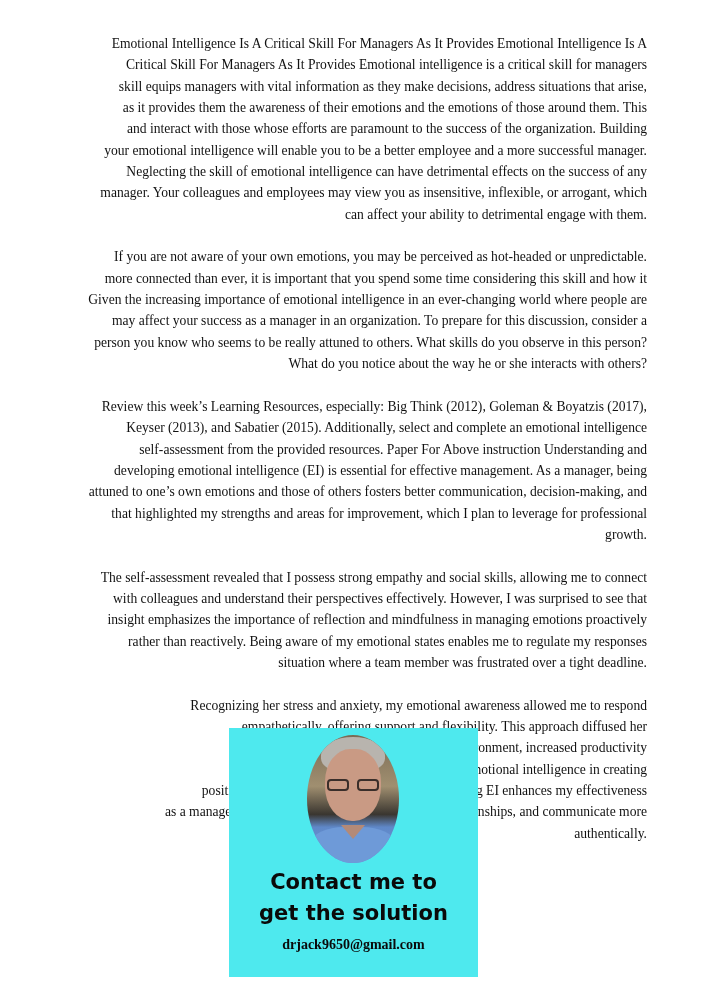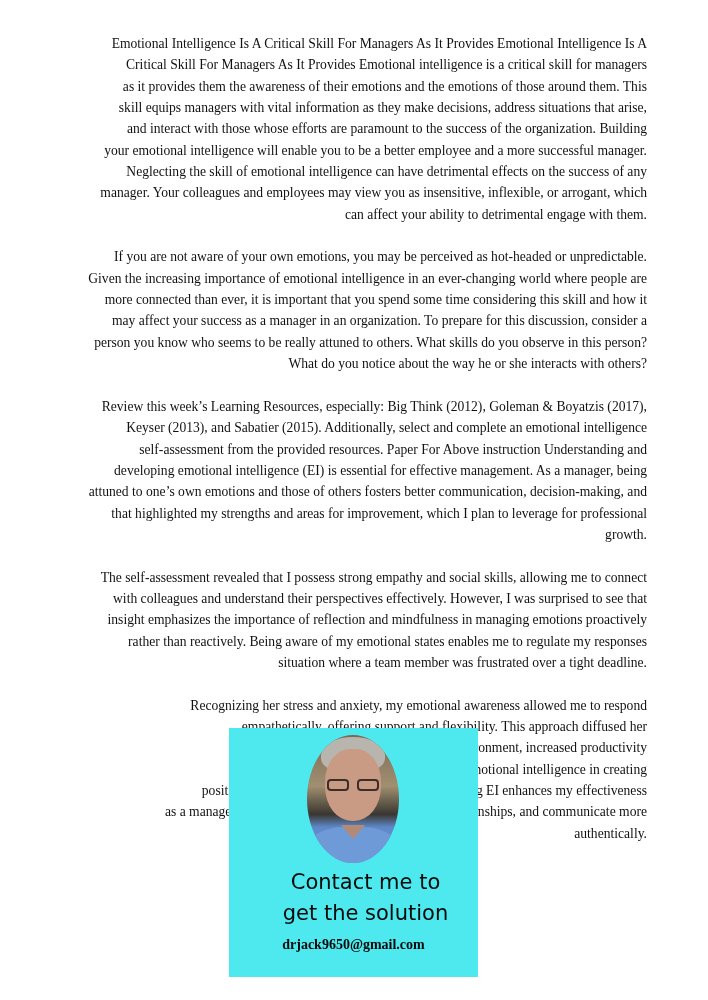--- a/index.html
+++ b/index.html
@@ -23,48 +23,48 @@
   .photo .hair { position: absolute; left: 14px; top: 2px; width: 64px; height: 36px; border-radius: 50% 50% 40% 40%; background: #b8b4ae; }
   .photo .face { position: absolute; left: 18px; top: 14px; width: 56px; height: 72px; border-radius: 45% 45% 48% 48%; background: #c99a84; }
   .photo .glasses { position: absolute; left: 20px; top: 44px; width: 52px; height: 13px; }
   .photo .glasses span { position: absolute; top: 0; width: 22px; height: 12px; border: 2px solid #3a2e2a; border-radius: 4px; box-sizing: border-box; }
   .photo .glasses span:first-child { left: 0; }
   .photo .glasses span:last-child { right: 0; }
   .photo .shirt { position: absolute; left: 4px; top: 92px; width: 84px; height: 40px; background: #6e9ad8; border-radius: 40% 40% 0 0; }
   .photo .collar { position: absolute; left: 34px; top: 90px; width: 24px; height: 14px; background: #b38a78; clip-path: polygon(0 0, 100% 0, 50% 100%); }
   .ad-title {
     position: absolute; left: 0; width: 249px; top: 139px;
-    font-family: "DejaVu Sans", "Liberation Sans", sans-serif; font-weight: normal;
-    font-size: 21px; line-height: 31px; color: #0a0a0a; padding-left: 12px;
+    font-family: "DejaVu Sans", "Liberation Sans", sans-serif; font-weight: bold;
+    font-size: 21px; line-height: 31px; color: #0a0a0a;
   }
   .ad-email {
     position: absolute; left: 0; width: 249px; top: 205px;
     font-family: "Liberation Serif", "DejaVu Serif", serif; font-weight: bold;
     font-size: 14px; line-height: 24px; color: #0a0a0a;
   }
 </style>
 </head>
 <body>
 
 <div class="page">
   <div class="para">
     <span class="line">Emotional Intelligence Is A Critical Skill For Managers As It Provides Emotional Intelligence Is A</span>
     <span class="line">Critical Skill For Managers As It Provides Emotional intelligence is a critical skill for managers</span>
+    <span class="line">skill equips managers with vital information as they make decisions, address situations that arise,</span>
     <span class="line">as it provides them the awareness of their emotions and the emotions of those around them. This</span>
-    <span class="line">skill equips managers with vital information as they make decisions, address situations that arise,</span>
     <span class="line">and interact with those whose efforts are paramount to the success of the organization. Building</span>
     <span class="line">your emotional intelligence will enable you to be a better employee and a more successful manager.</span>
     <span class="line">Neglecting the skill of emotional intelligence can have detrimental effects on the success of any</span>
     <span class="line">manager. Your colleagues and employees may view you as insensitive, inflexible, or arrogant, which</span>
     <span class="line">can affect your ability to detrimental engage with them.</span>
   </div>
   <div class="para">
     <span class="line">If you are not aware of your own emotions, you may be perceived as hot-headed or unpredictable.</span>
+    <span class="line">more connected than ever, it is important that you spend some time considering this skill and how it</span>
     <span class="line">Given the increasing importance of emotional intelligence in an ever-changing world where people are</span>
-    <span class="line">more connected than ever, it is important that you spend some time considering this skill and how it</span>
     <span class="line">may affect your success as a manager in an organization. To prepare for this discussion, consider a</span>
     <span class="line">person you know who seems to be really attuned to others. What skills do you observe in this person?</span>
     <span class="line">What do you notice about the way he or she interacts with others?</span>
   </div>
   <div class="para">
     <span class="line">Review this week’s Learning Resources, especially: Big Think (2012), Goleman &amp; Boyatzis (2017),</span>
     <span class="line">Keyser (2013), and Sabatier (2015). Additionally, select and complete an emotional intelligence</span>
     <span class="line">self-assessment from the provided resources. Paper For Above instruction Understanding and</span>
     <span class="line">developing emotional intelligence (EI) is essential for effective management. As a manager, being</span>
     <span class="line">attuned to one’s own emotions and those of others fosters better communication, decision-making, and</span>

